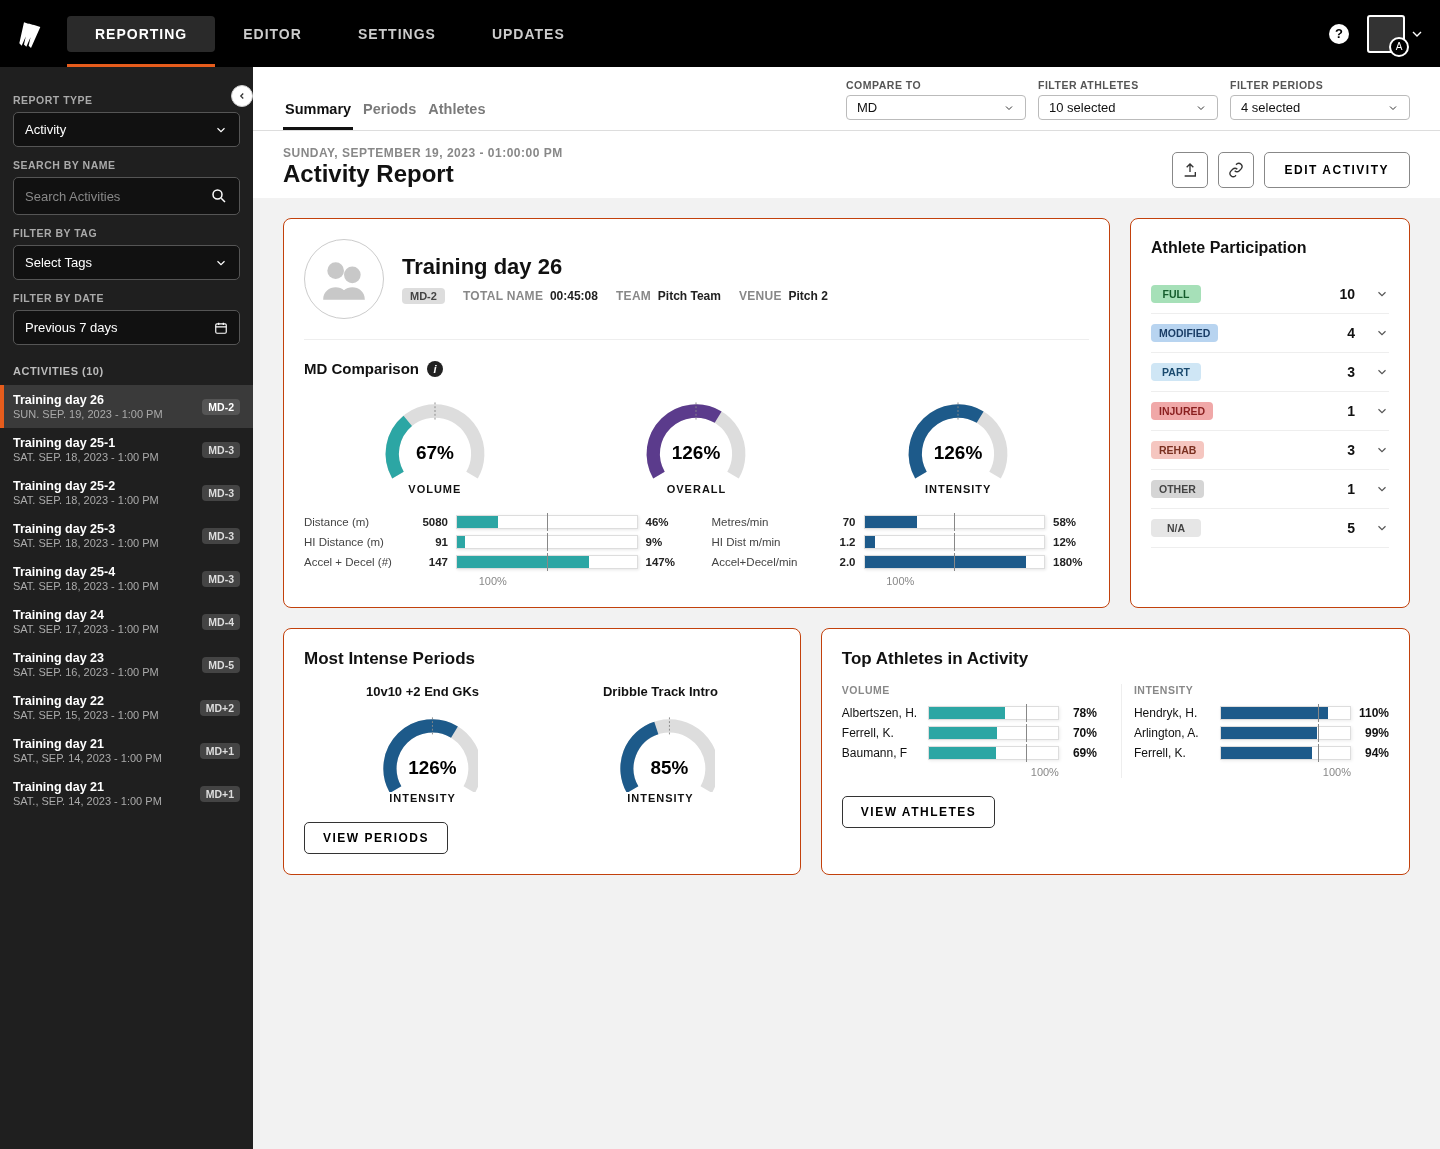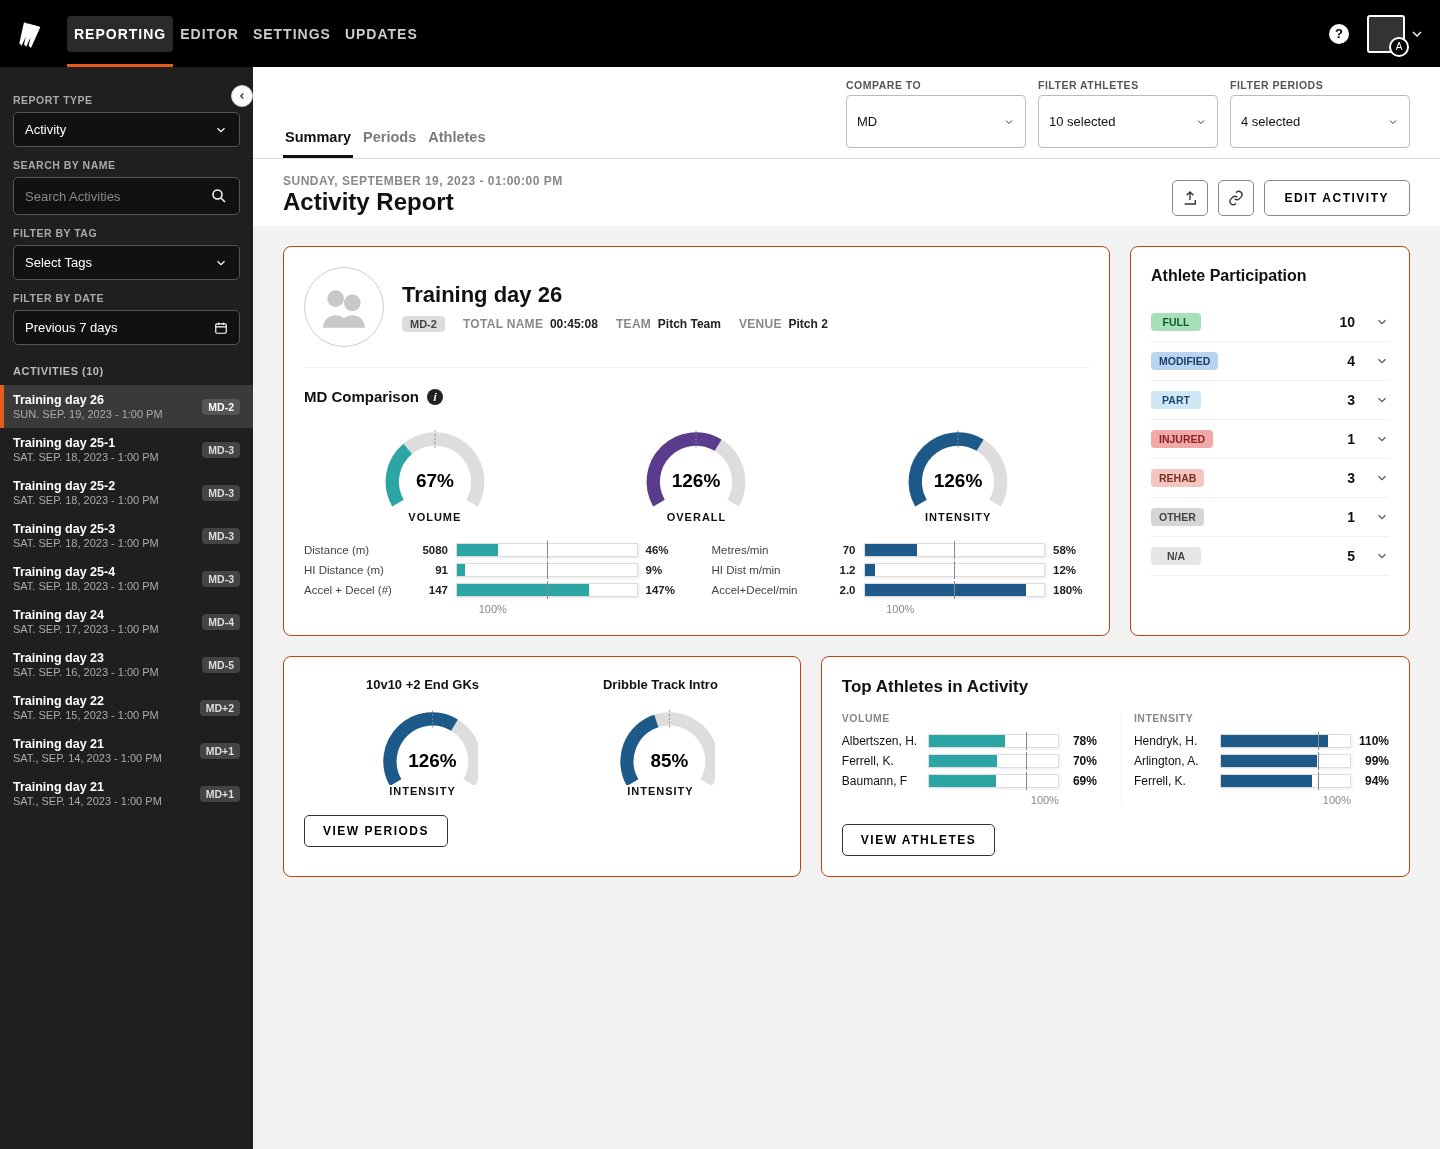--- a/index.html
+++ b/index.html
@@ -3,21 +3,21 @@
 <meta charset="utf-8">
 <style>
 * { box-sizing: border-box; margin: 0; padding: 0; }
 body { font-family: -apple-system, BlinkMacSystemFont, "Segoe UI", Helvetica, Arial, sans-serif; background: #fff; color: #111; }
 
 
 .topnav { background: #000; height: 67px; display: flex; align-items: center; padding: 0 15px; color: #fff; }
 .logo { width: 32px; height: 32px; margin-right: 20px; display: flex; align-items: center; justify-content: center; }
 .logo svg { fill: #fff; }
 .nav-tabs { display: flex; gap: 0; }
-.nav-tab { padding: 0 7px; height: 36px; display: flex; align-items: center; font-size: 14px; letter-spacing: 1px; font-weight: 600; cursor: pointer; border-radius: 4px; position: relative; color: #ccc; }
+.nav-tab { padding: 0 28px; height: 36px; display: flex; align-items: center; font-size: 14px; letter-spacing: 1px; font-weight: 600; cursor: pointer; border-radius: 4px; position: relative; color: #ccc; }
 .nav-tab.active { background: #2a2a2a; color: #fff; }
 .nav-tab.active::after { content: ""; position: absolute; left: 0; right: 0; bottom: -15px; height: 3px; background: #e65c1c; }
 .nav-right { margin-left: auto; display: flex; align-items: center; gap: 18px; }
 .help-icon { width: 20px; height: 20px; background: #fff; color: #000; border-radius: 50%; display: flex; align-items: center; justify-content: center; font-weight: 700; font-size: 13px; }
 .avatar { width: 38px; height: 38px; background: #333; border: 2px solid #fff; border-radius: 3px; position: relative; }
 .avatar-badge { position: absolute; right: -6px; bottom: -6px; width: 20px; height: 20px; border: 2px solid #fff; border-radius: 50%; background: #000; color: #fff; font-size: 10px; display: flex; align-items: center; justify-content: center; }
 .chev { width: 16px; color: #fff; }
 
 
 .main { display: flex; height: calc(1149px - 67px); }
@@ -41,21 +41,21 @@
 .sb-badge { background: #444; color: #ddd; padding: 2px 6px; border-radius: 4px; font-size: 10.5px; font-weight: 700; }
 .sb-item.active .sb-badge { background: #555; color: #fff; }
 
 
 .ctop { padding: 12px 30px 0 30px; display: flex; align-items: flex-end; justify-content: space-between; border-bottom: 1px solid #ddd; background: #fff; }
 .ctop-tabs { display: flex; gap: 8px; }
 .ctop-tab { padding: 10px 2px; font-size: 14.5px; color: #7a7a7a; cursor: pointer; font-weight: 600; }
 .ctop-tab.active { color: #111; font-weight: 700; border-bottom: 3px solid #111; }
 .ctop-filters { display: flex; gap: 12px; margin-bottom: 10px; }
 .ctop-filter-label { font-size: 10.5px; font-weight: 700; letter-spacing: 0.5px; color: #555; margin-bottom: 4px; }
-.ctop-select { border: 1px solid #bbb; border-radius: 4px; padding: 18px 10px; font-size: 13px; min-width: 180px; display: flex; justify-content: space-between; align-items: center; background: #fff; cursor: pointer; }
+.ctop-select { border: 1px solid #bbb; border-radius: 4px; padding: 4px 10px; font-size: 13px; min-width: 180px; display: flex; justify-content: space-between; align-items: center; background: #fff; cursor: pointer; }
 
 
 .hdr-row { padding: 15px 30px 10px 30px; display: flex; align-items: flex-end; justify-content: space-between; background: #fff; }
 .hdr-date { font-size: 12px; color: #888; letter-spacing: 0.5px; font-weight: 600; }
 .hdr-title { font-size: 24px; font-weight: 800; }
 .hdr-actions { display: flex; gap: 10px; }
 .icon-btn { width: 36px; height: 36px; border: 1px solid #888; border-radius: 5px; display: flex; align-items: center; justify-content: center; cursor: pointer; background: #fff; }
 .edit-btn { padding: 0 20px; height: 36px; border: 1px solid #888; border-radius: 5px; font-size: 12px; font-weight: 700; letter-spacing: 1.5px; background: #fff; cursor: pointer; }
 
 
@@ -485,20 +485,21 @@
               <span class="part-cnt">5</span>
               <svg width="14" viewBox="0 0 24 24">
                 <path d="M6 9l6 6 6-6" stroke="#555" stroke-width="2" fill="none"></path>
               </svg>
             </div>
           </div>
       </div>
 
       <div class="bottom-row">
         <div class="card periods-card">
+          <h3>Most Intense Periods</h3>
           <div class="periods-body" id="periods-body">
               <div class="period-item"><div class="period-name">10v10 +2 End GKs</div><svg style="width:110px;height:85px" viewBox="0 0 110 90">
     <path d="M 26.02885682970026 87.5 A 45 45 0 1 1 103.97114317029974 87.5" stroke="#ddd" stroke-width="14" fill="none"></path>
     <path d="M 26.02885682970026 87.5 A 45 45 0 0 1 88.31121542179085 26.50860829277719" stroke="#1d5a8a" stroke-width="14" fill="none"></path>
     <line x1="65" y1="11" x2="65" y2="29" stroke="#888" stroke-width="1" stroke-dasharray="2 2"></line>
     <text x="65" y="71" text-anchor="middle" font-size="20" font-weight="800">126%</text>
   </svg><div class="gauge-lbl">INTENSITY</div></div>
               <div class="period-item"><div class="period-name">Dribble Track Intro</div><svg style="width:110px;height:85px" viewBox="0 0 110 90">
     <path d="M 26.02885682970026 87.5 A 45 45 0 1 1 103.97114317029974 87.5" stroke="#ddd" stroke-width="14" fill="none"></path>
     <path d="M 26.02885682970026 87.5 A 45 45 0 0 1 51.094235253127366 22.202456766718086" stroke="#1d5a8a" stroke-width="14" fill="none"></path>

